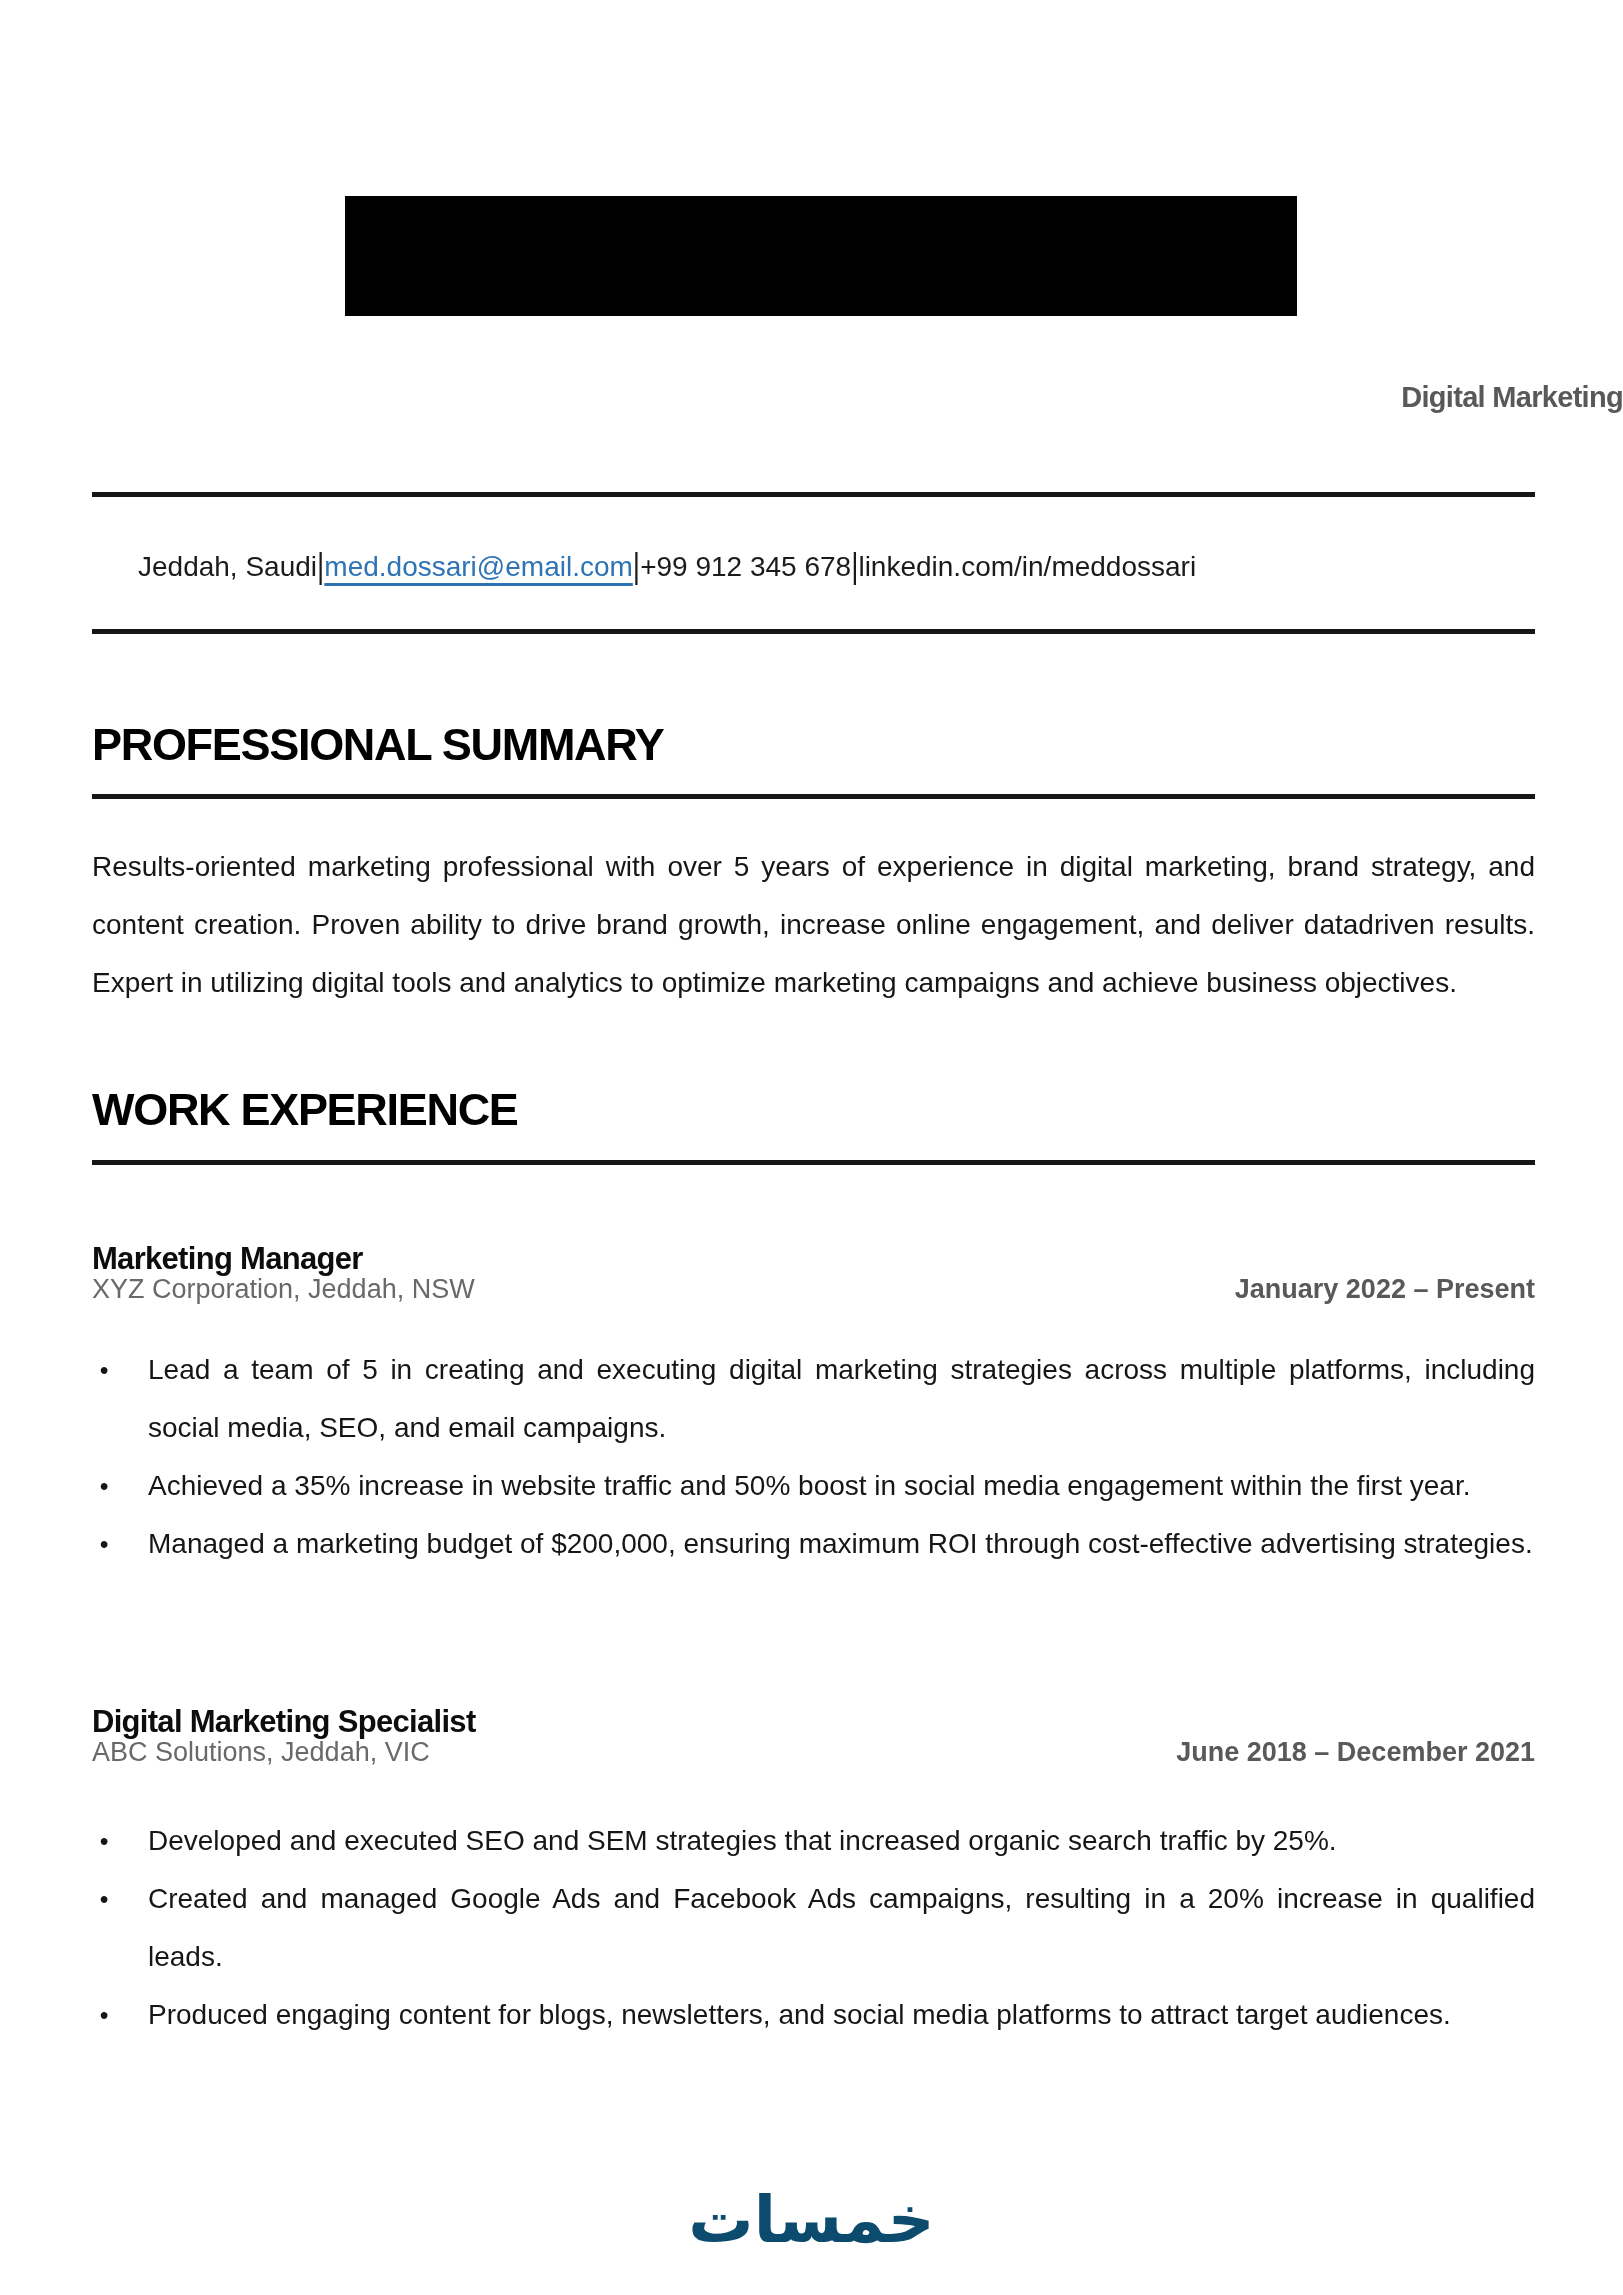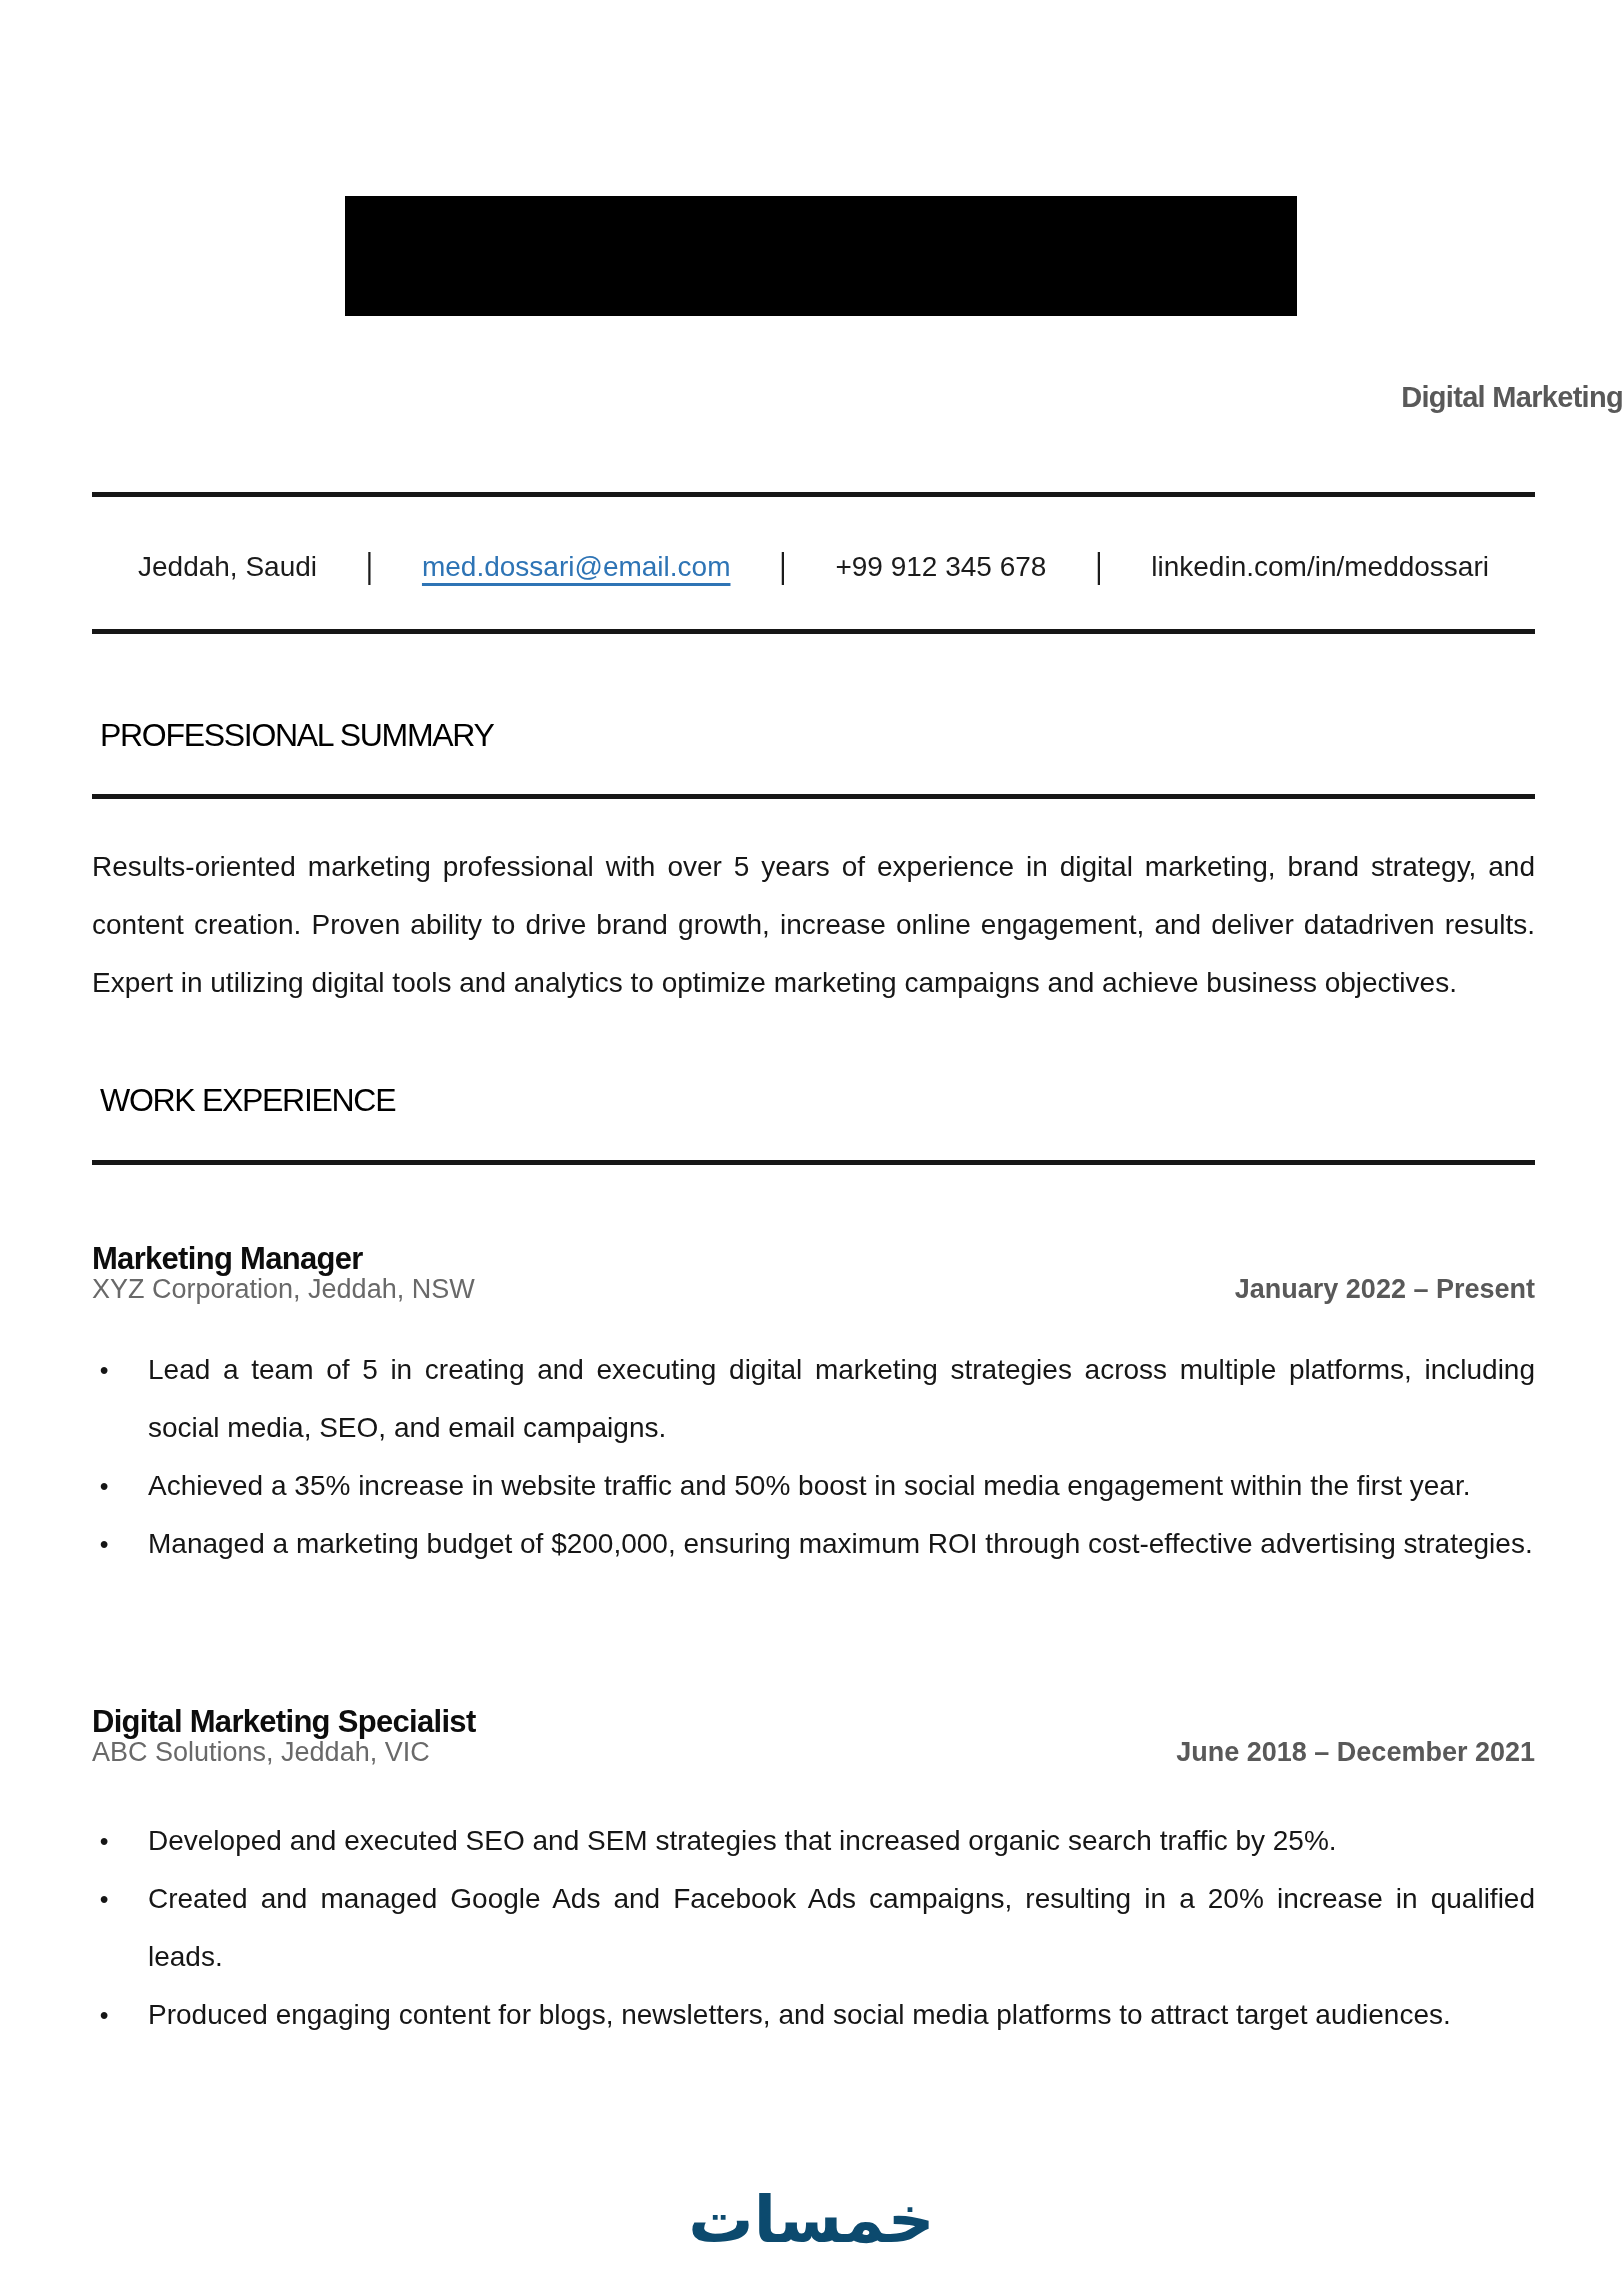--- a/index.html
+++ b/index.html
@@ -50,43 +50,43 @@
   .contact-row {
     position: absolute;
     left: 92px;
     top: 542px;
     width: 1443px;
     height: 50px;
     box-sizing: border-box;
     padding: 0 46px;
     display: flex;
     align-items: center;
-    justify-content: space-between;
+    justify-content: flex-start;
     font-size: 28px;
     color: #1b1b1b;
     white-space: nowrap;
   }
   .contact-sep {
     color: #1b1b1b;
     font-weight: 300;
     transform: scaleY(1.25);
   }
   .email-link {
     color: #2E74B5;
     text-decoration: underline;
     text-decoration-thickness: 2.6px;
     text-underline-offset: 6.5px;
     cursor: pointer;
   }
   .section-heading {
     position: absolute;
-    left: 100px;
-    font-size: 32px;
+    left: 92px;
+    font-size: 45px;
     line-height: 48px;
-    font-weight: 400;
+    font-weight: 700;
     letter-spacing: -1.3px;
     color: #000000;
   }
   .heading-summary { top: 684px; }
   .heading-work { top: 1049px; }
   .summary-paragraph {
     position: absolute;
     left: 92px;
     top: 810px;
     width: 1443px;

